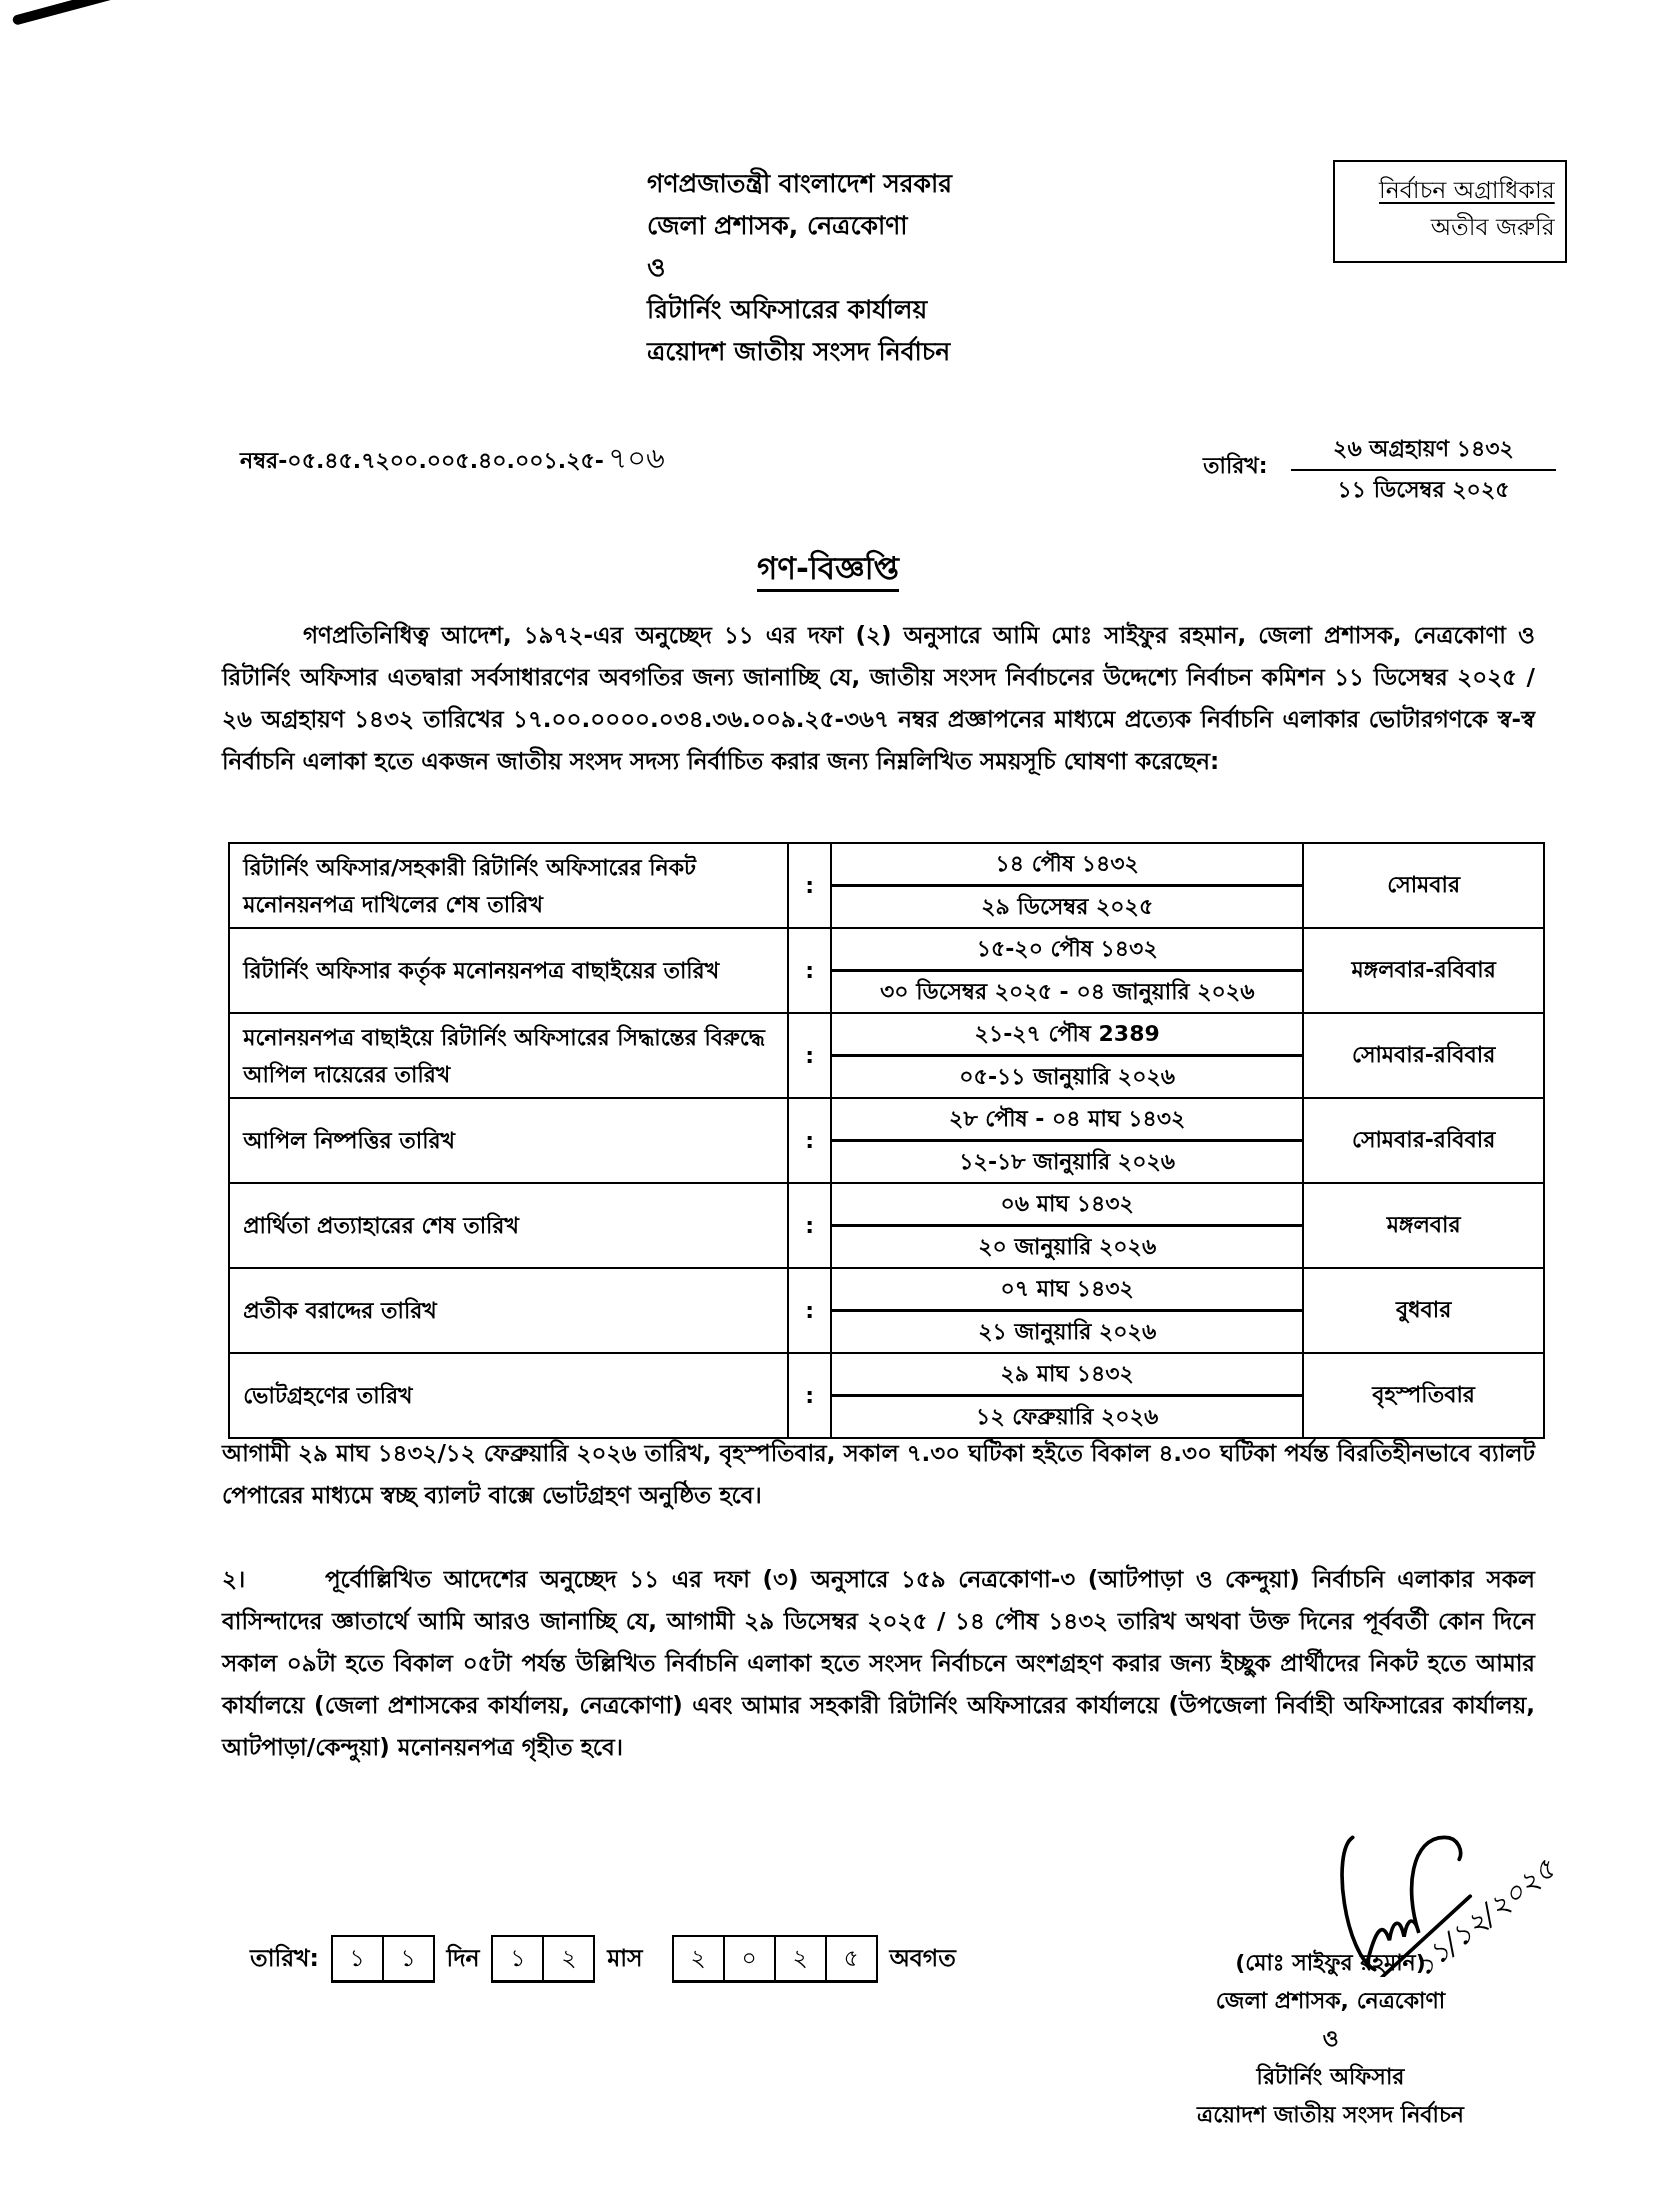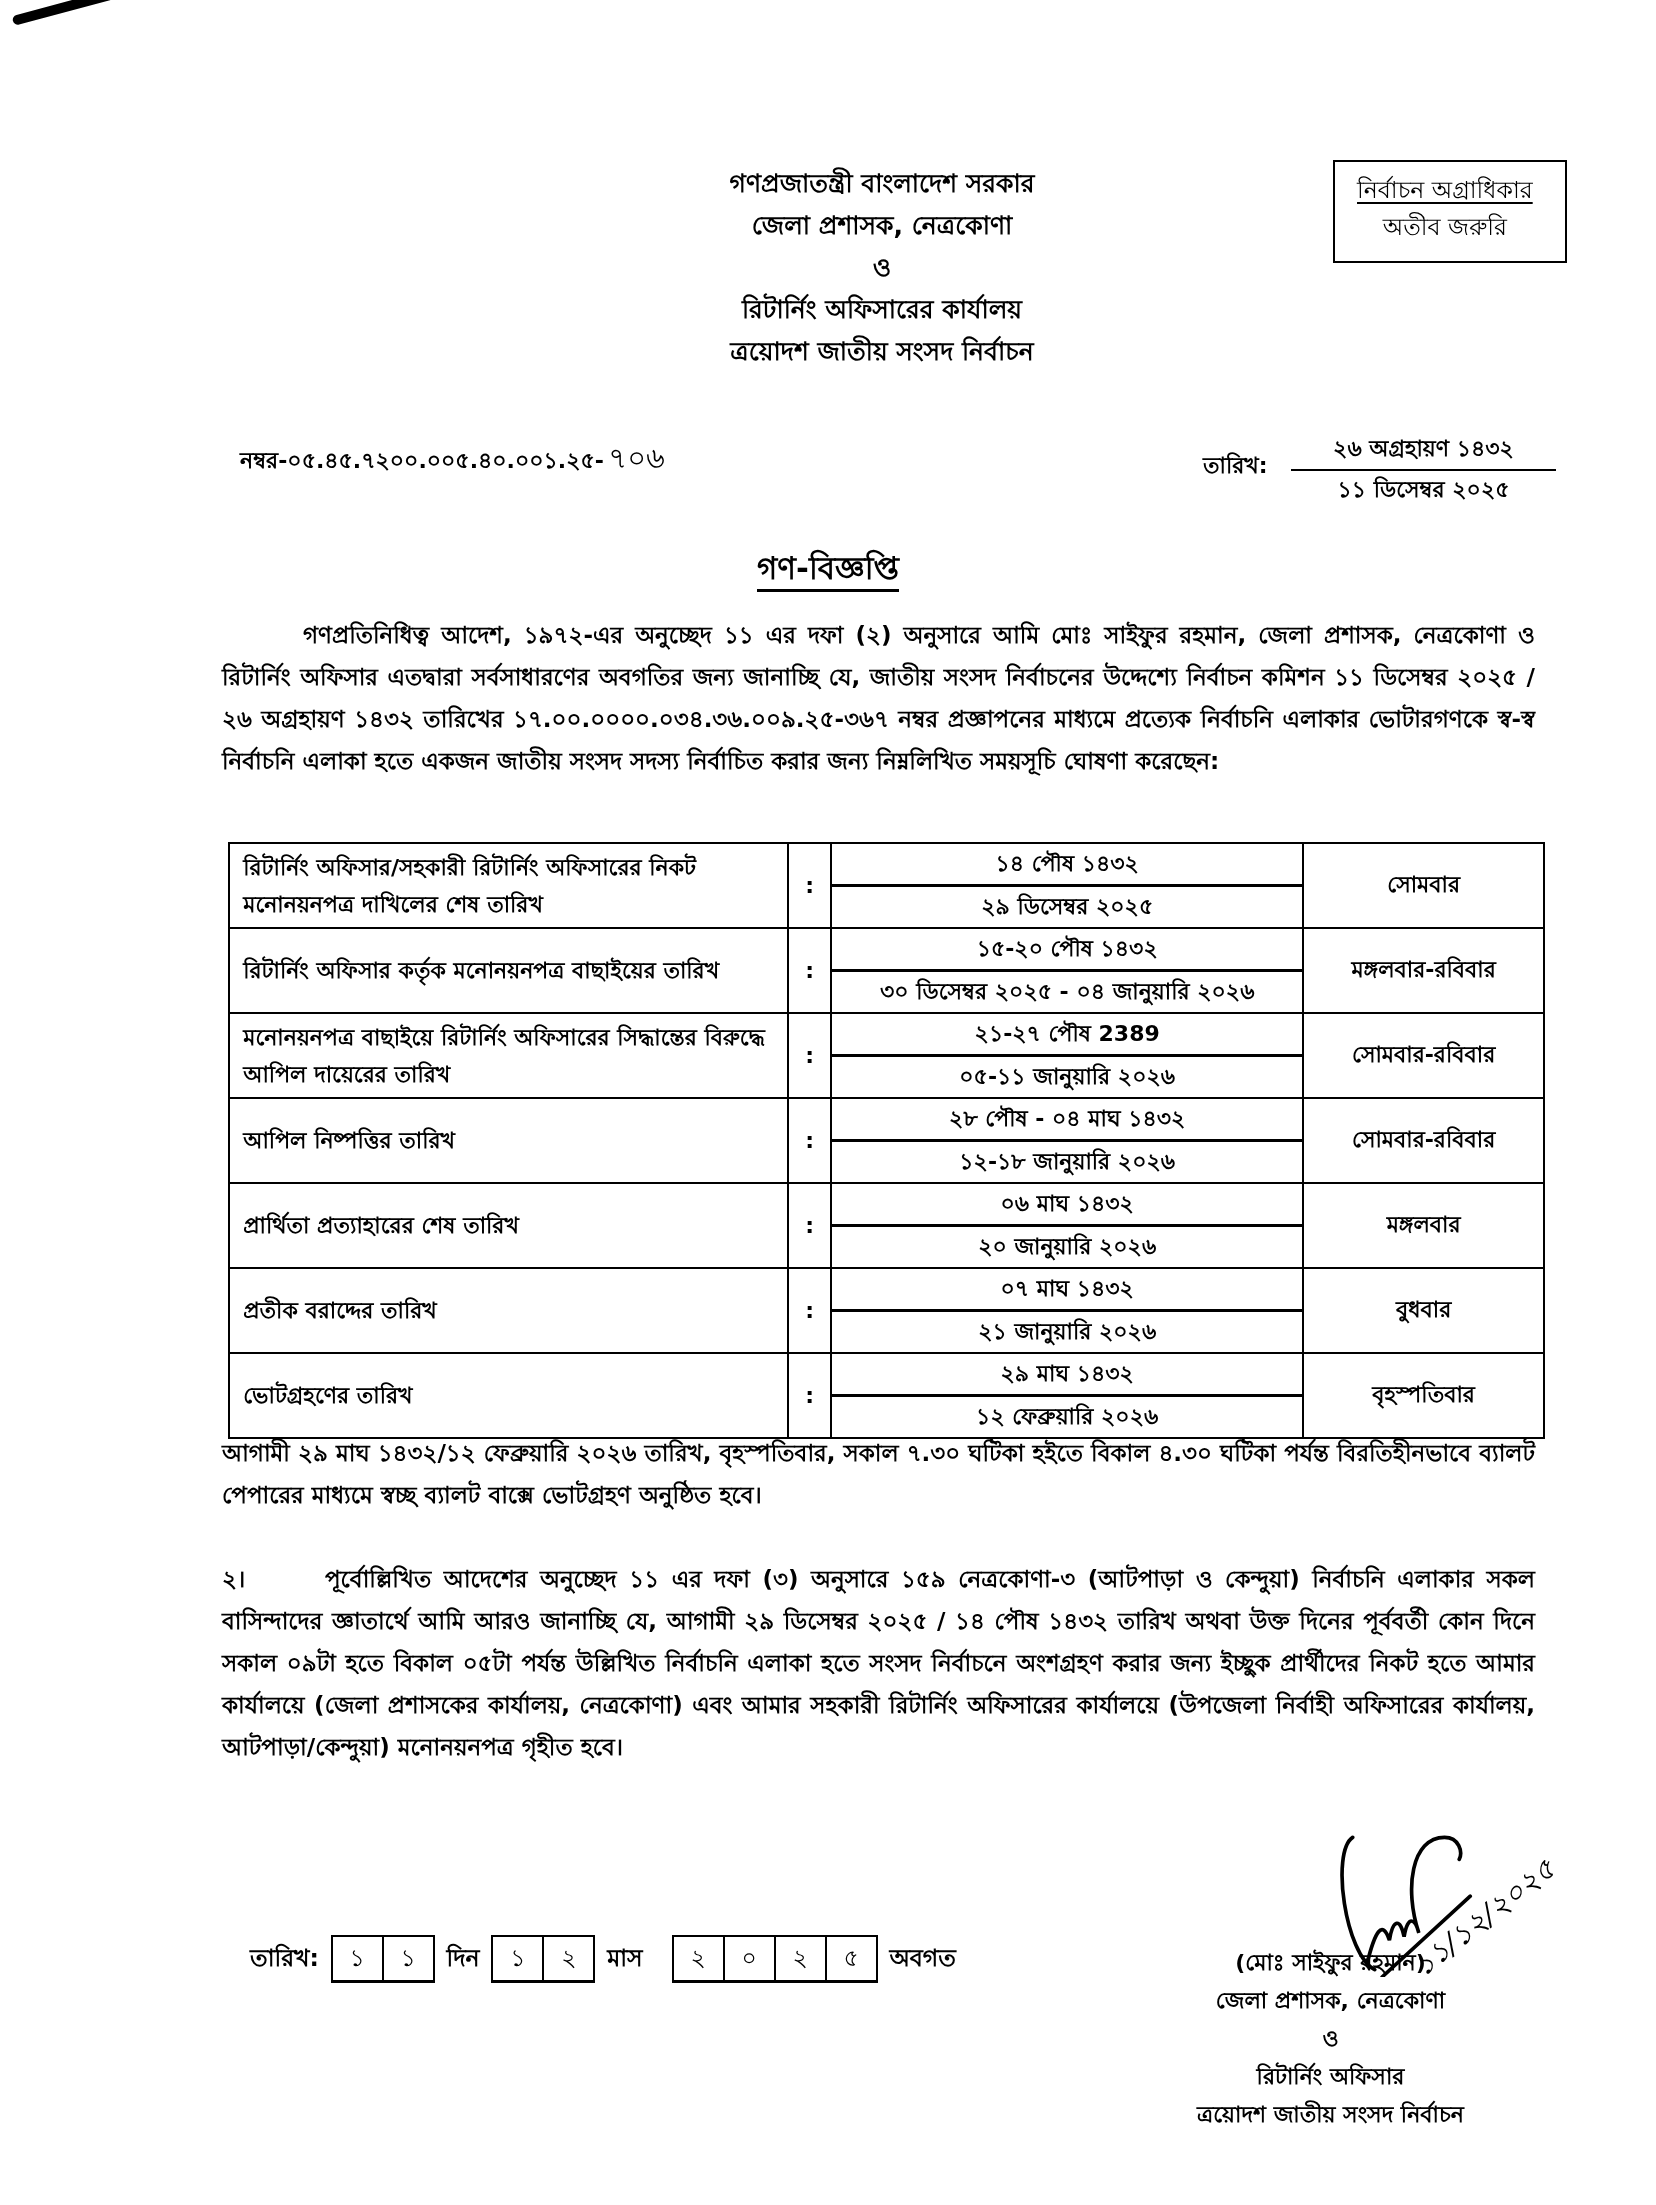--- a/index.html
+++ b/index.html
@@ -1,24 +1,24 @@
 <!DOCTYPE html>
 <html style="font-size:11.8px"><head>
 <meta charset="utf-8">
 <style>
   html, body { margin: 0; padding: 0; background: #ffffff; }
   body { width: 1656px; height: 2205px; position: relative; overflow: hidden;
          font-family: "DejaVu Sans", "Liberation Sans", sans-serif; color: #000; }
   .abs { position: absolute; }
   .pen-mark { left: 13.2px; top: 16px; width: 104px; height: 10.3px; background: #000;
               border-radius: 5.1px; transform: rotate(-15deg); transform-origin: left center; }
-  .gov-header { left: 647px; top: 163px; width: 470px; text-align: center; font-weight: bold;
+  .gov-header { left: 647px; top: 163px; width: 470px; font-weight: bold;
                 font-size: 25px; line-height: 42px; }
   .priority-box { left: 1333px; top: 160px; width: 234px; height: 103px; border: 2.9px solid #000;
-                  box-sizing: border-box; text-align: center; padding: 10.3px 10.3px 0 0; font-size: 23.5px; }
+                  box-sizing: border-box; text-align: right; padding: 10.3px 10.3px 0 0; font-size: 23.5px; }
   .priority-box .line1 { text-decoration: underline; text-decoration-thickness: 2.2px; text-underline-offset: 4.4px; line-height: 37px; }
   .priority-box .line2 { line-height: 37px; }
   .memo-no { left: 240px; top: 435px; font-size: 22px; font-weight: bold; }
   .memo-no .hand { font-weight: normal; font-size: 29px; font-family: "DejaVu Serif", serif; margin-left: 4.4px; }
   .date-block { left: 1203px; top: 419px; font-size: 22px; font-weight: bold; }
   .date-block .label { position: absolute; left: 0; top: 29px; }
   .date-block .frac { position: absolute; left: 88px; top: 0; width: 265px; text-align: center; }
   .date-block .frac .top { border-bottom: 2.9px solid #000; padding-bottom: 2.9px; line-height: 35px; margin-top: 12px; }
   .date-block .frac .bot { line-height: 35px; padding-top: 1.5px; }
   .notice-title { left: 0; width: 1656px; top: 544px; text-align: center; font-size: 31px; font-weight: bold; }

